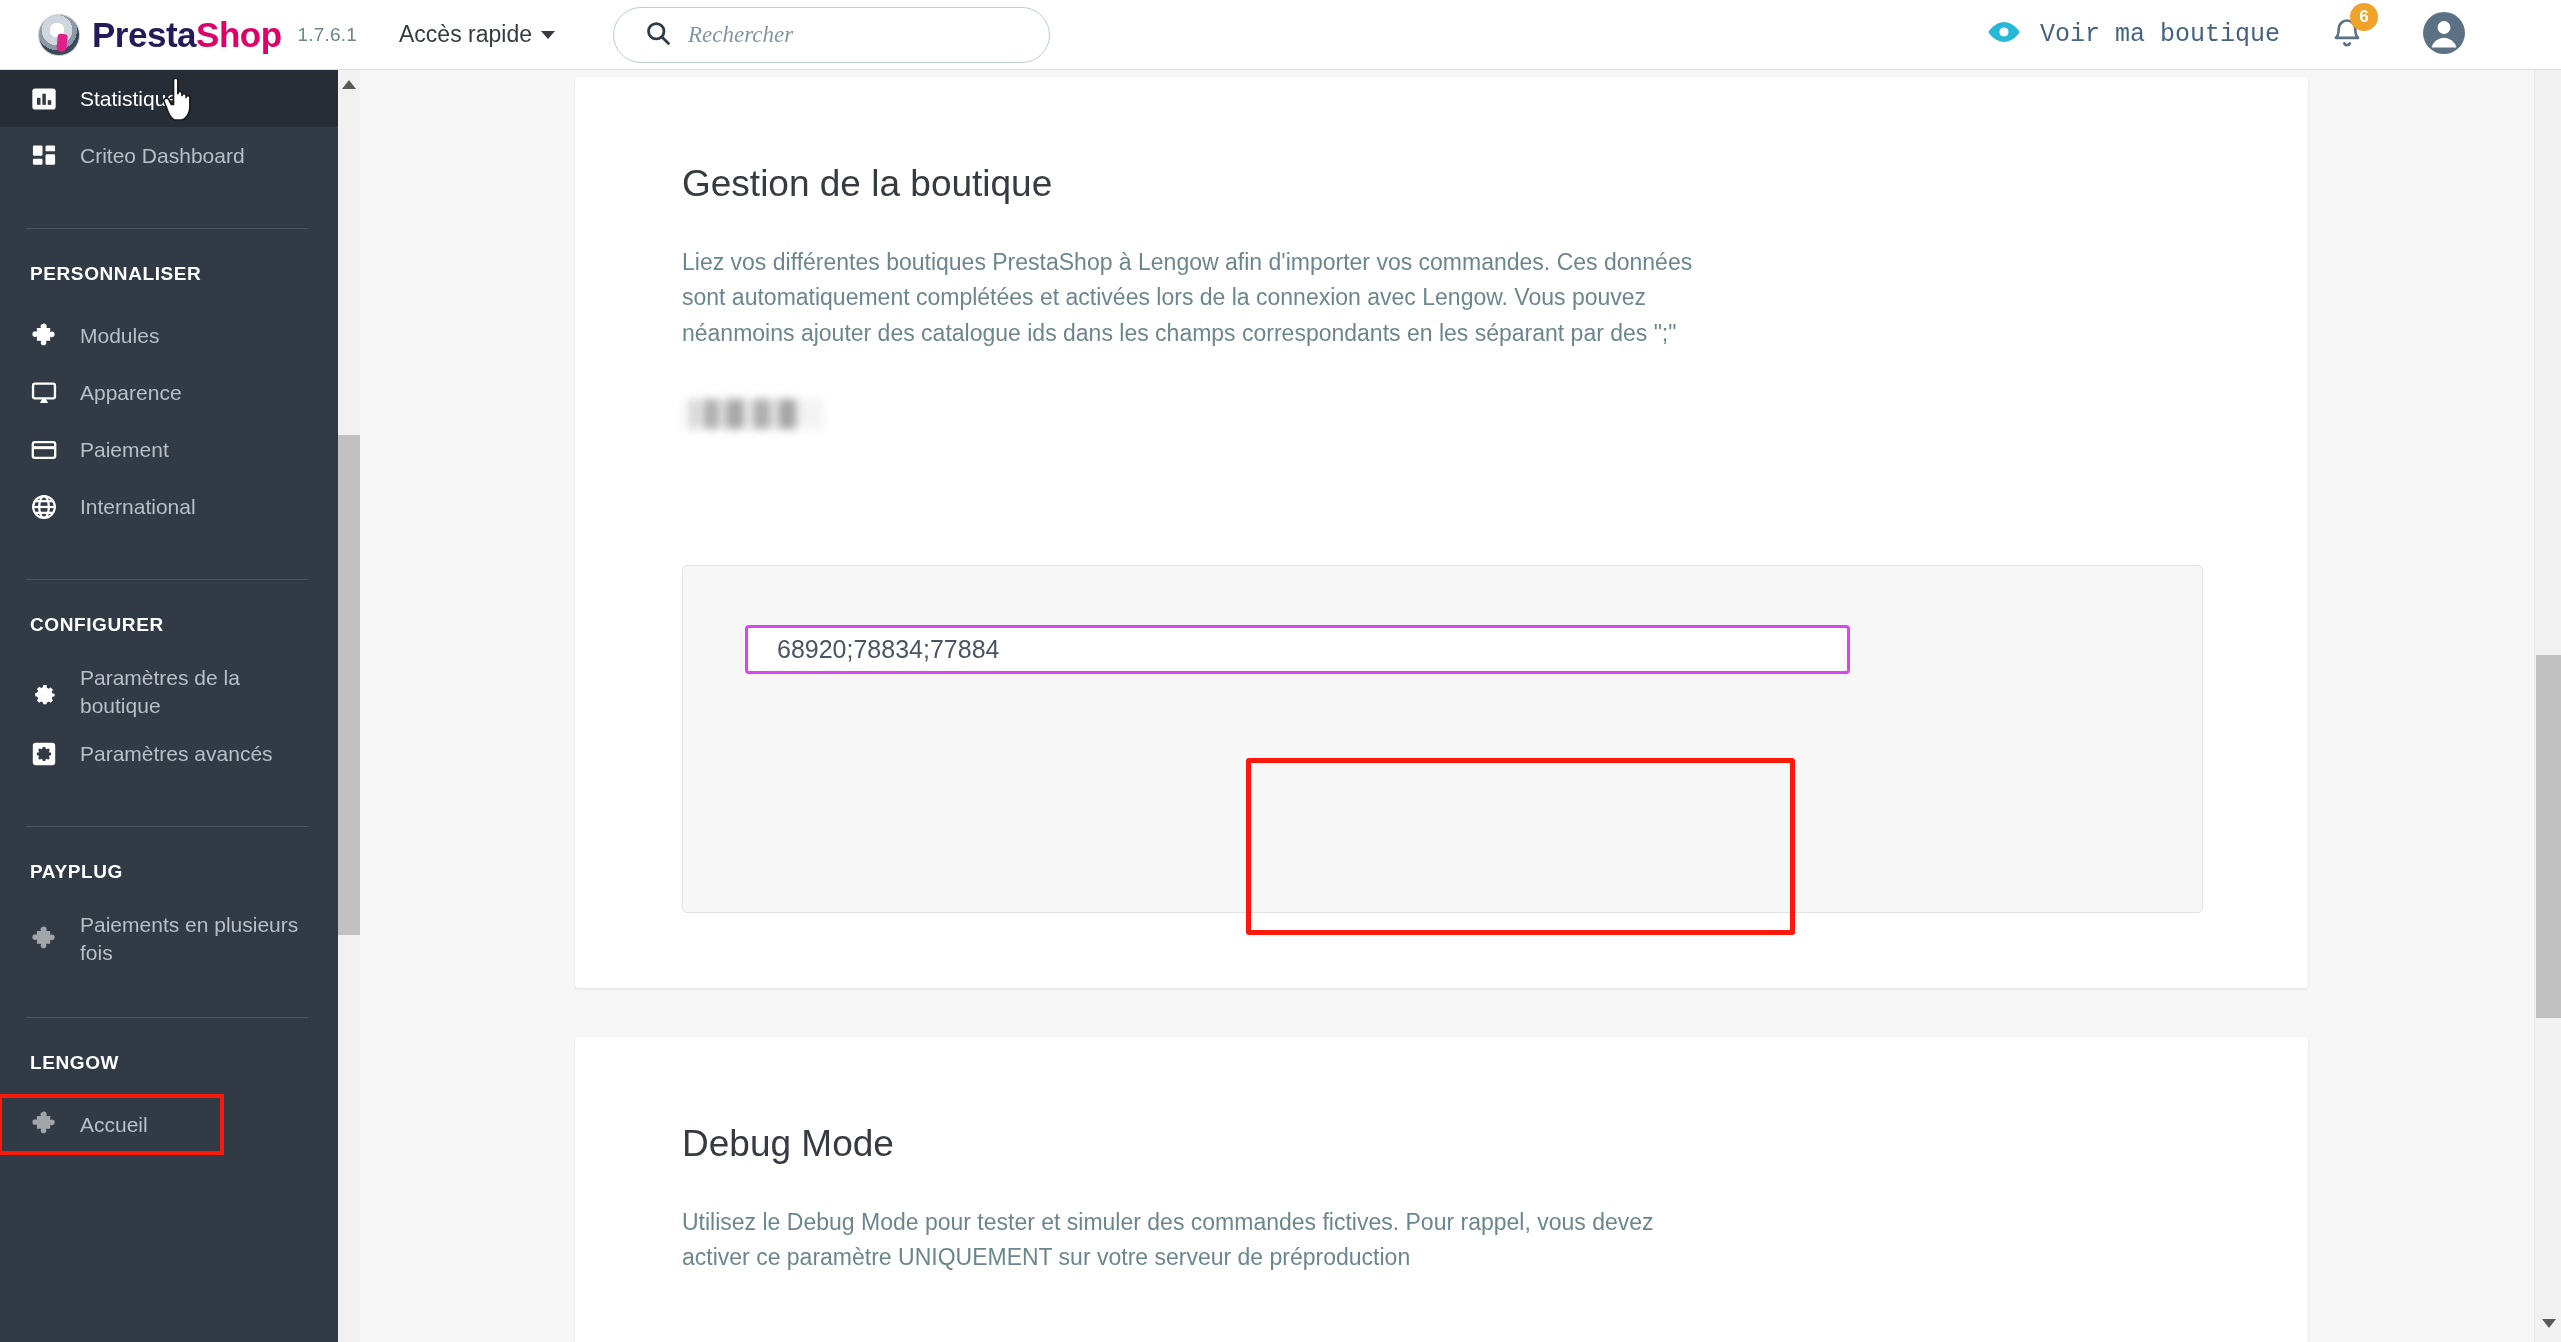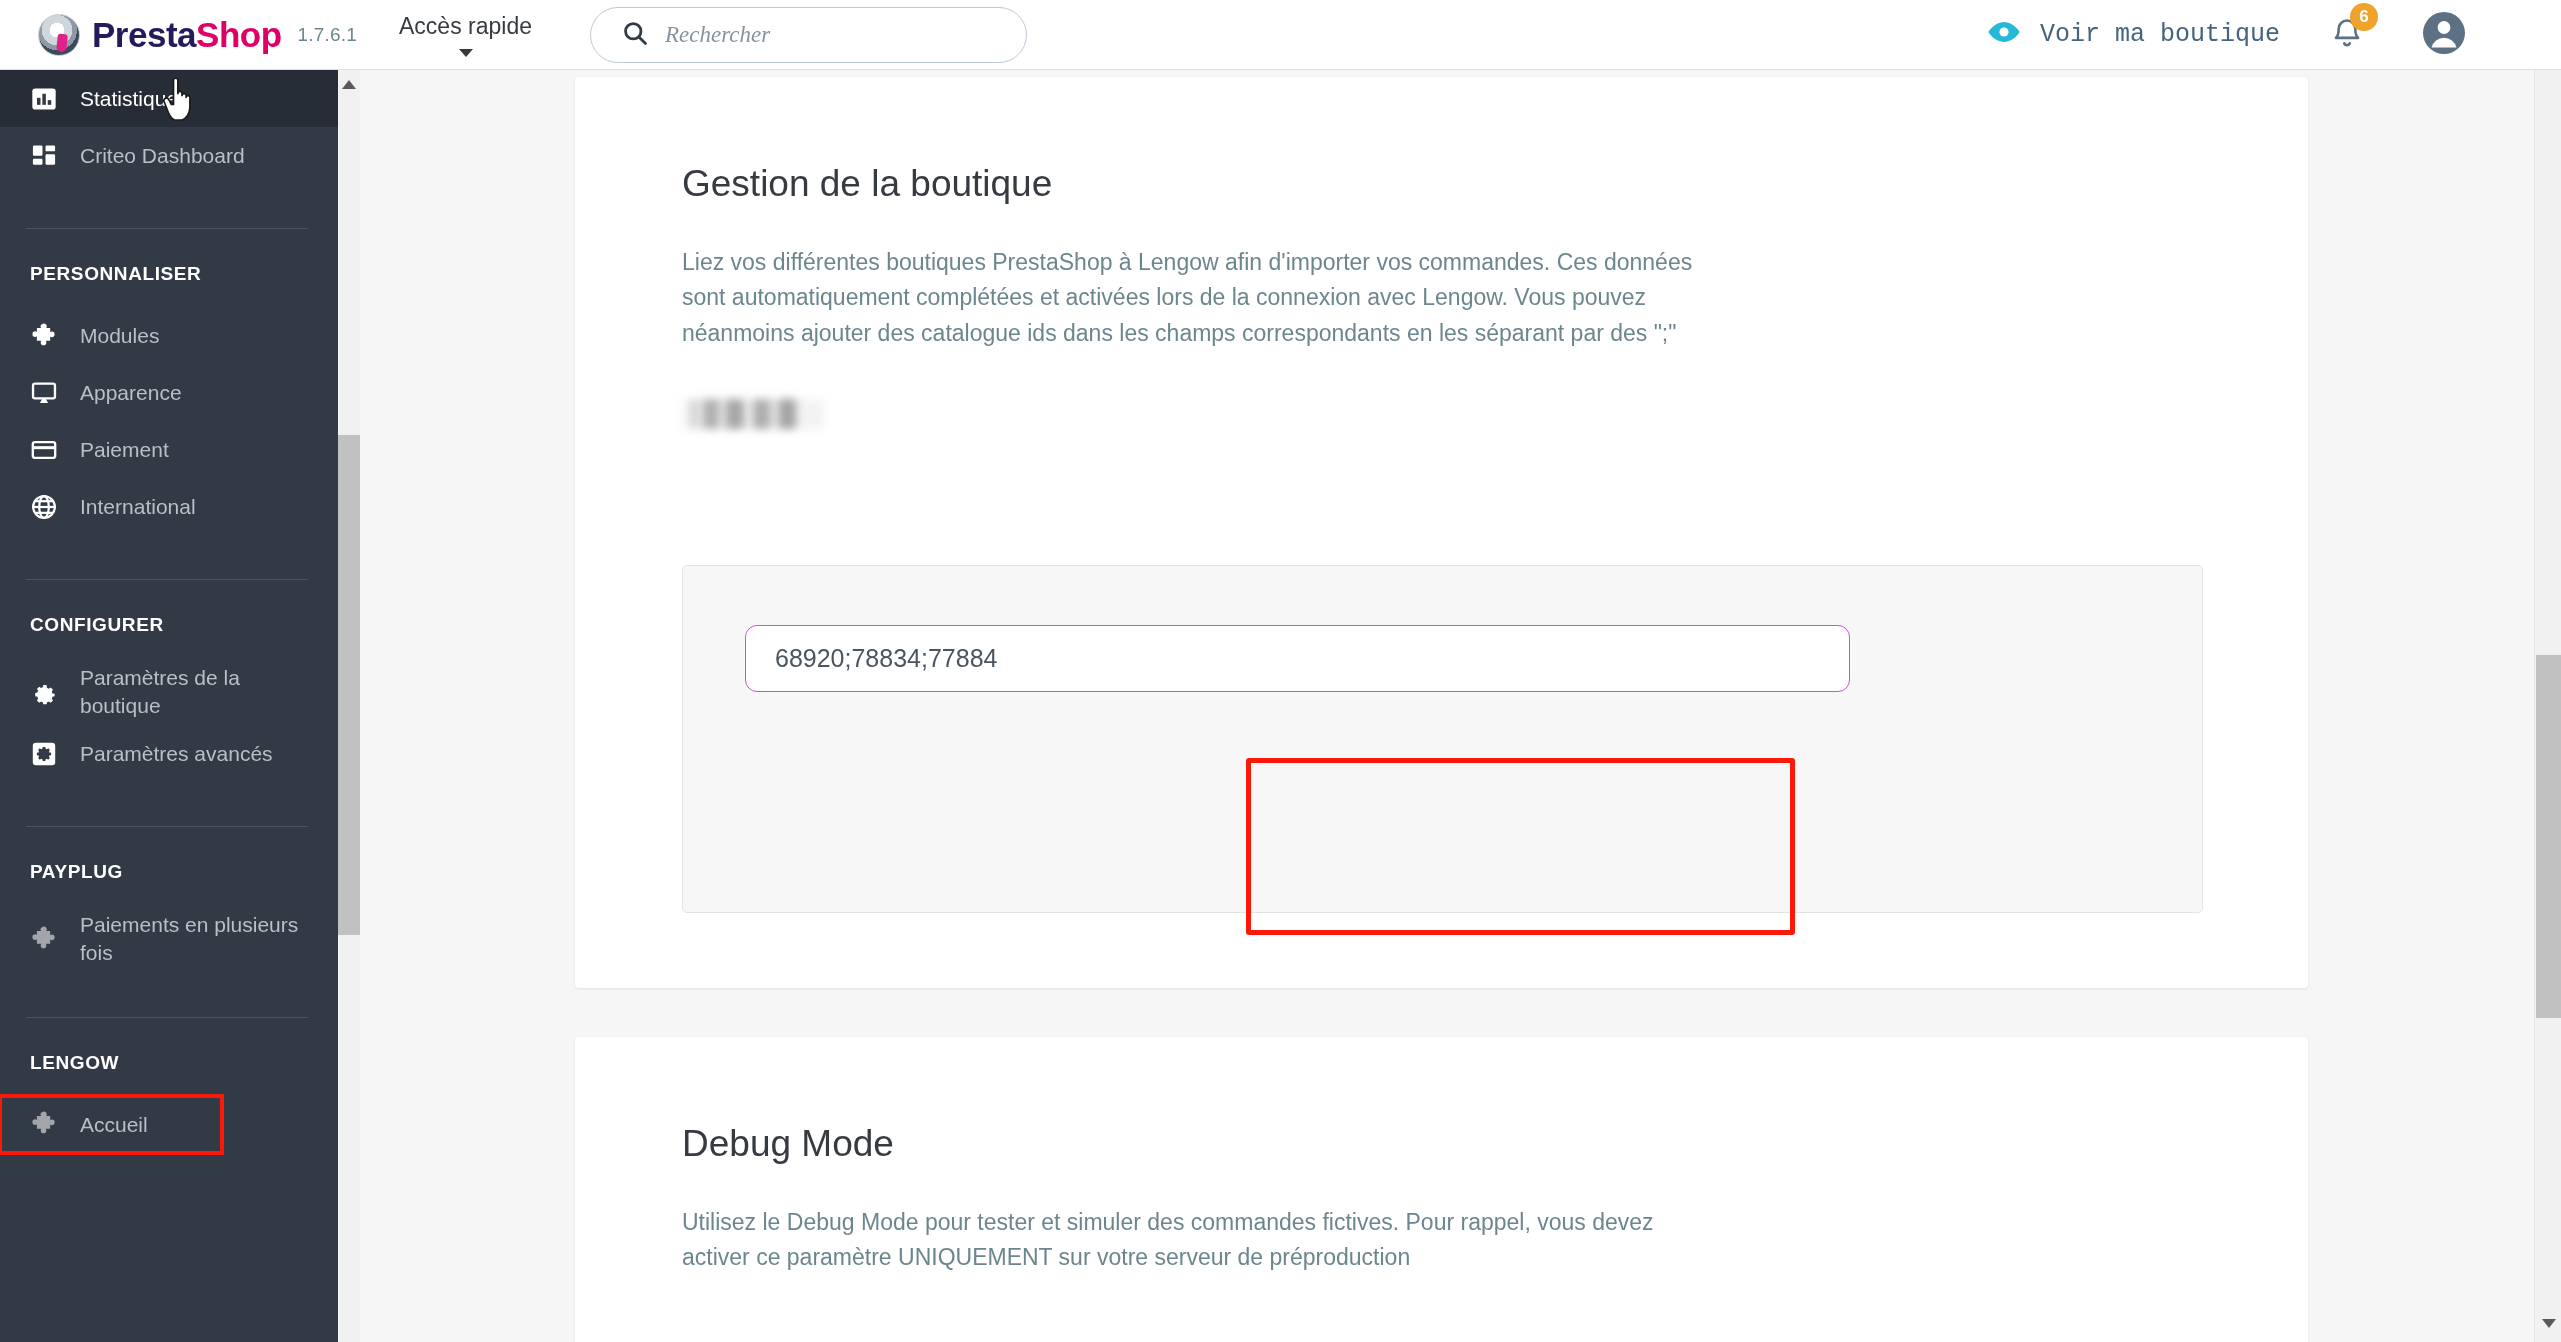--- a/index.html
+++ b/index.html
@@ -30,21 +30,21 @@
     content:""; position:absolute; left:46%; top:48%;
     width:10px; height:18px; background:#e0218a;
     border-radius: 3px 3px 5px 5px; transform: rotate(6deg);
   }
   .ps-word { font-size: 35px; font-weight: bold; letter-spacing:-.5px; margin-left: 12px; }
   .ps-word .a { color: #251b5b; }
   .ps-word .b { color: #df0067; }
   #version { font-size: 19px; color: #6c868e; margin-left: 16px; letter-spacing: .2px; }
   #quick-access {
     font-size: 23px; color: #363a41; margin-left: 42px;
-    display: flex; align-items: center; gap: 9px; cursor: pointer; flex-direction: column;
+    display: flex; align-items: center; gap: 9px; cursor: pointer;
   }
   .caret-dn { width:0;height:0;border-left:7px solid transparent;border-right:7px solid transparent;border-top:8px solid #363a41; }
 
   #search-wrap {
     margin-left: 58px; width: 437px; height: 56px;
     border: 1px solid #bdc9d4; border-radius: 28px;
     background: #fff; display: flex; align-items: center; padding: 0 18px;
   }
   .mag { flex: none; margin-left: 12px; margin-right: 16px; }
   #search-input {
@@ -166,22 +166,22 @@
   .switch .knob {
     position: absolute; right: 4px; top: 4px;
     width: 37px; height: 37px; border-radius: 50%; background: #ffffff;
   }
   .toggle-label { font-size: 25px; color: #3f4954; }
 
   .field-block { position: absolute; left: 55px; top: 139px; width: 549px; height: 177px; }
   .field-label { font-size: 25px; color: #3f4954; padding: 14px 0 0 23px; }
   .field-input {
     position: absolute; left: 62px; top: 59px;
-    width: 1105px; height: 67px;
-    background: #ffffff; border: 1px solid #d946ef; border-radius: 12px;
+    width: 1105px; height: 49px;
+    background: #ffffff; border: 3px solid #d946ef; border-radius: 4px;
     display: flex; align-items: center; padding-left: 29px;
     font-size: 25px; color: #4a5561;
   }
   .red-box {
     position: absolute; left: 671px; top: 681px;
     width: 549px; height: 177px;
     border: 5px solid #fb1909; border-radius: 3px;
     pointer-events: none; z-index: 5;
   }
 

